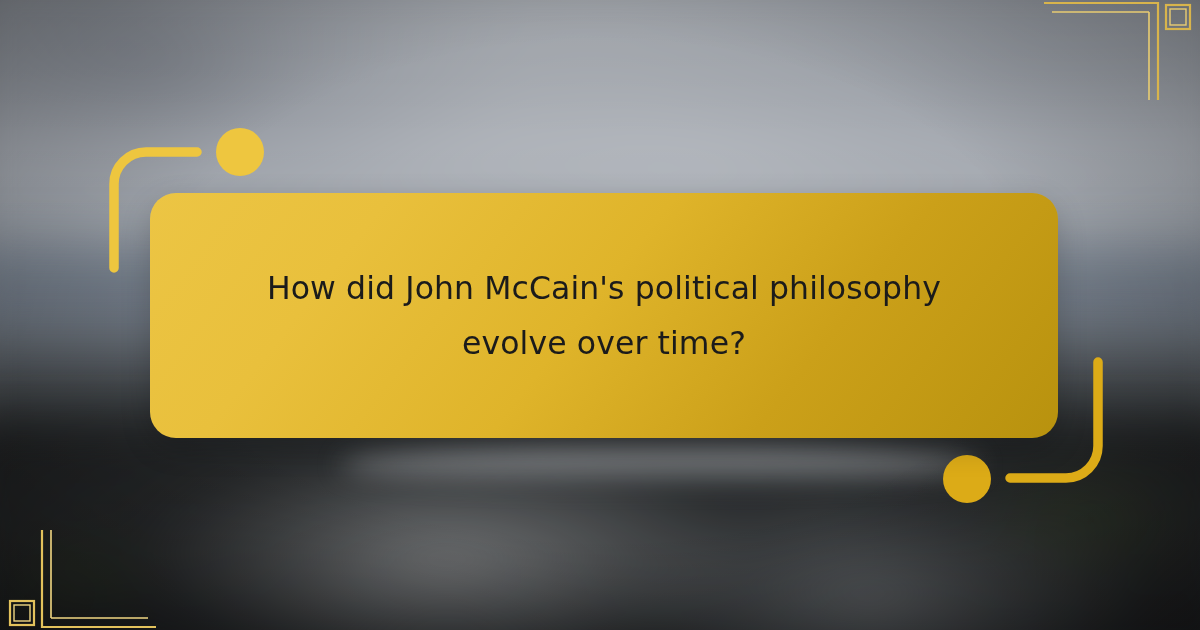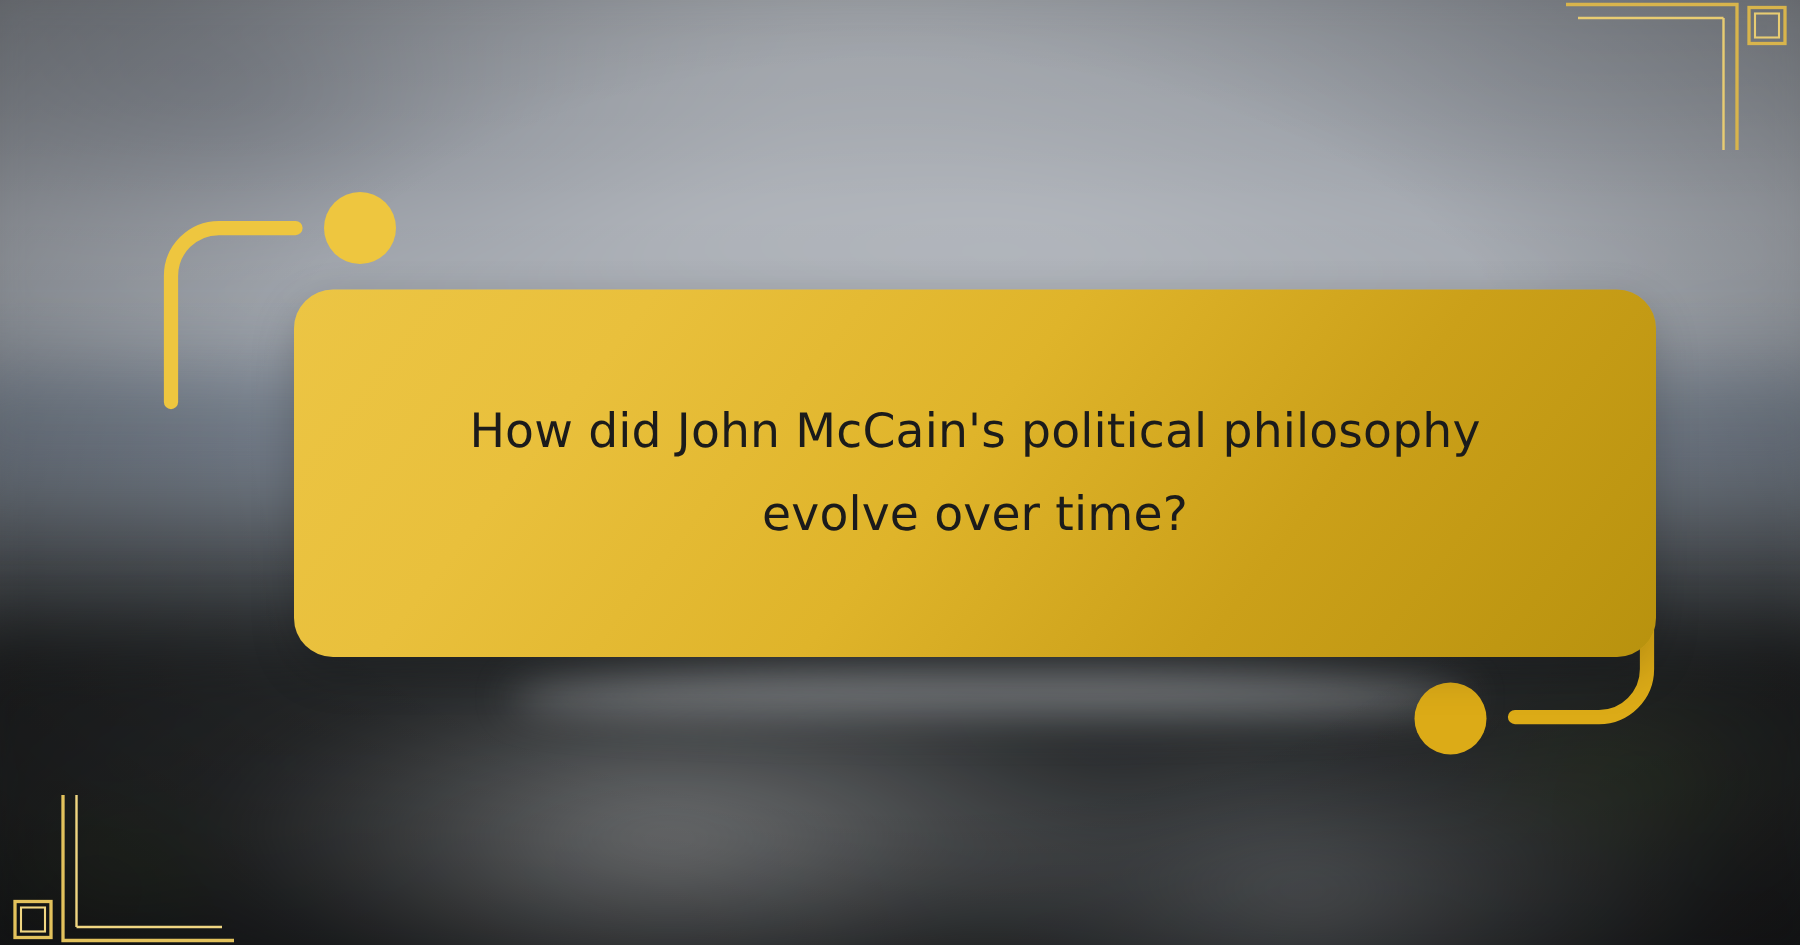--- a/index.html
+++ b/index.html
@@ -103,21 +103,20 @@
     border-radius:26px;
     background:linear-gradient(128deg,
         #ECC544 0%,
         #E9C03C 22%,
         #DFB42A 48%,
         #CBA019 72%,
         #B8920E 100%);
     box-shadow:0 10px 30px rgba(0,0,0,.20);
     display:flex; align-items:center; justify-content:center;
     padding:0 64px;
-    margin-left:46px;
   }
 
   .card-text {
     font-size:31.5px;
     line-height:1.72;
     font-weight:400;
     color:#1b1b1b;
     text-align:center;
     letter-spacing:.1px;
     max-width:730px;

